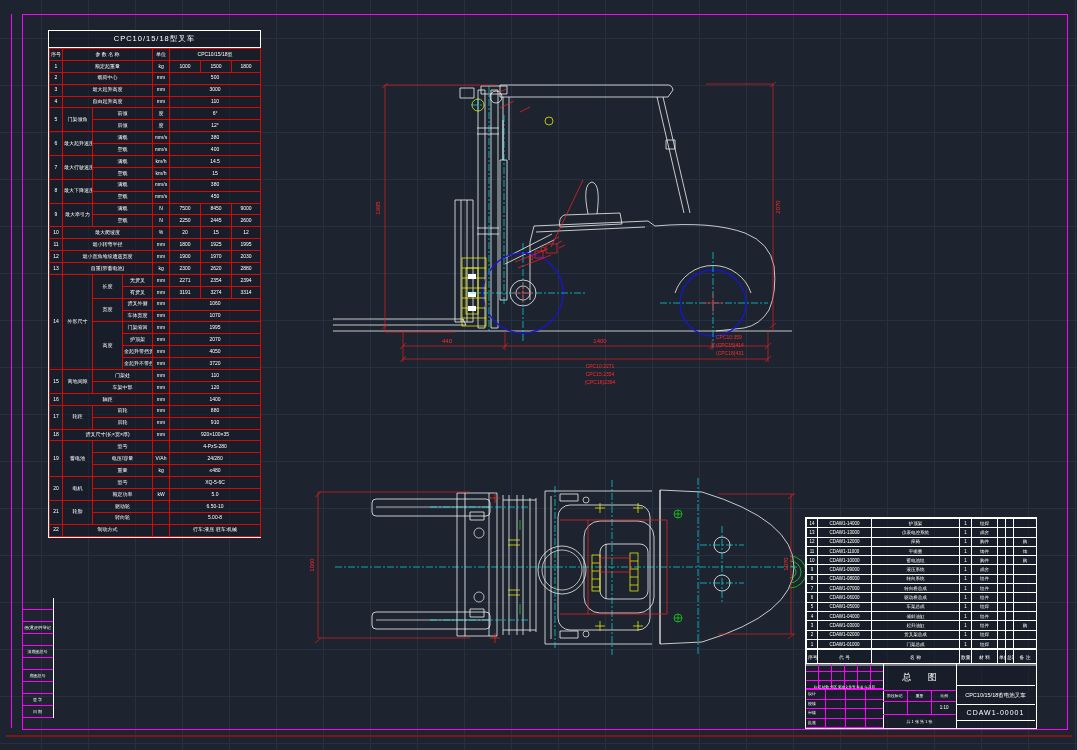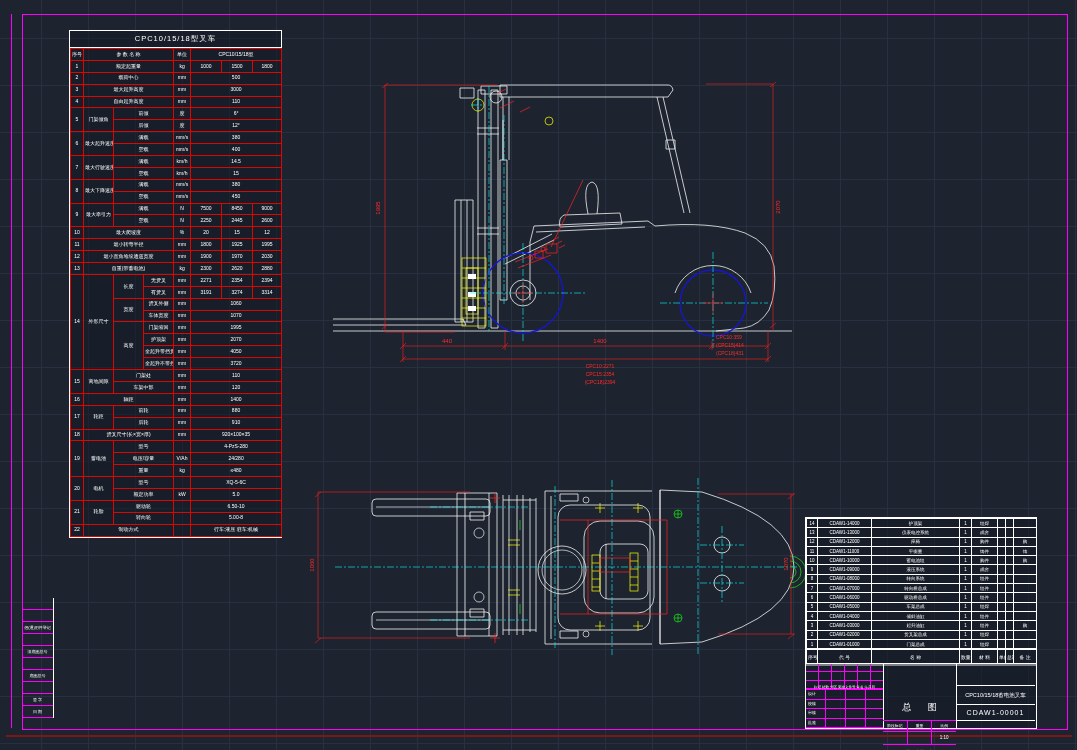--- a/index.html
+++ b/index.html
@@ -7,21 +7,21 @@
     background-color:#1d242f;
     background-image:linear-gradient(#273040 1px,transparent 1px),
                      linear-gradient(90deg,#273040 1px,transparent 1px);
     background-size:47px 47px;background-position:-6px -9px;
     font-family:"Liberation Sans","DejaVu Sans",sans-serif;color:#eaeaea;}
   
   .frame{position:absolute;left:22px;top:14px;width:1044px;height:714px;border:1.5px solid #ff00ff;}
   .bindline{position:absolute;left:11px;top:14px;width:0;height:714px;border-left:1.5px solid #ff00ff;}
   .darkred{position:absolute;left:6px;top:735px;width:1066px;height:0;border-top:2px solid #7d1616;}
   
-  .spec-wrap{position:absolute;left:69px;top:30px;width:211px;border:1px solid #fff;background:rgba(20,26,36,.55);}
+  .spec-wrap{position:absolute;left:48px;top:30px;width:211px;border:1px solid #fff;background:rgba(20,26,36,.55);}
   .spec-title{height:16px;line-height:16px;text-align:center;font-size:7.5px;color:#fff;border-bottom:1px solid #fff;letter-spacing:1px;}
   table{border-collapse:collapse;}
   .spec{width:211px;table-layout:fixed;}
   .spec td{border:1px solid #dd0600;color:#fff;font-size:5px;line-height:5.5px;height:10.9px;
     padding:0 1px;overflow:hidden;white-space:nowrap;text-align:center;vertical-align:middle;}
   
   .edge-wrap{position:absolute;left:22px;top:598px;width:31px;border-right:1px solid #fff;}
   .edge{width:31px;table-layout:fixed;}
   .edge td{border-bottom:1px solid #ff00ff;height:11px;font-size:4px;color:#fff;text-align:center;
     overflow:hidden;white-space:nowrap;padding:0;}
@@ -34,21 +34,21 @@
   
   .tblock{position:absolute;left:805px;top:663px;width:230px;height:64px;border:1px solid #fff;background:rgba(20,26,36,.55);}
   .tb-left{position:absolute;left:0;top:0;width:77px;height:64px;border-right:1px solid #fff;}
   .tb-change{height:25px;border-bottom:1px solid #ff00ff;position:relative;
     background:repeating-linear-gradient(180deg,transparent 0 7.3px,#ff00ff 7.3px 8.3px),
                repeating-linear-gradient(90deg,transparent 0 12px,#ff00ff 12px 13px);}
   .tb-change-text{position:absolute;left:0;bottom:0;width:100%;font-size:3.5px;color:#fff;text-align:center;white-space:nowrap;overflow:hidden;}
   .tb-sig{height:8.6px;border-bottom:1px solid #ff00ff;font-size:4px;color:#fff;padding-left:2px;
     background:repeating-linear-gradient(90deg,transparent 0 19px,#ff00ff 19px 20px);line-height:8.6px;}
   .tb-mid{position:absolute;left:77px;top:0;width:73px;height:64px;border-right:1px solid #fff;}
-  .tb-big{height:26px;display:flex;align-items:center;justify-content:center;font-size:9px;letter-spacing:7px;color:#fff;text-indent:7px;margin-top:30px;}
+  .tb-big{height:26px;display:flex;align-items:center;justify-content:center;font-size:9px;letter-spacing:7px;color:#fff;text-indent:7px;}
   .tb-stage{height:10px;display:flex;border-top:1px solid #ff00ff;}
   .tb-stage span{flex:1;border-right:1px solid #ff00ff;font-size:3.8px;color:#fff;text-align:center;line-height:10px;overflow:hidden;white-space:nowrap;}
   .tb-stage span:last-child{border-right:none;}
   .tb-vals{height:12px;}
   .tb-vals span{line-height:12px;font-size:4.5px;}
   .tb-sheet{height:13px;border-top:1px solid #ff00ff;font-size:4px;color:#fff;text-align:center;line-height:13px;}
   .tb-right{position:absolute;left:150px;top:0;width:79px;height:64px;}
   .tb-co{height:21px;border-bottom:1px solid #fff;}
   .tb-prod{height:18px;border-bottom:1px solid #fff;display:flex;align-items:center;justify-content:center;font-size:5.5px;color:#fff;white-space:nowrap;overflow:hidden;}
   .tb-no{height:15px;border-bottom:1px solid #fff;display:flex;align-items:center;justify-content:center;font-size:7px;color:#fff;letter-spacing:1px;}

